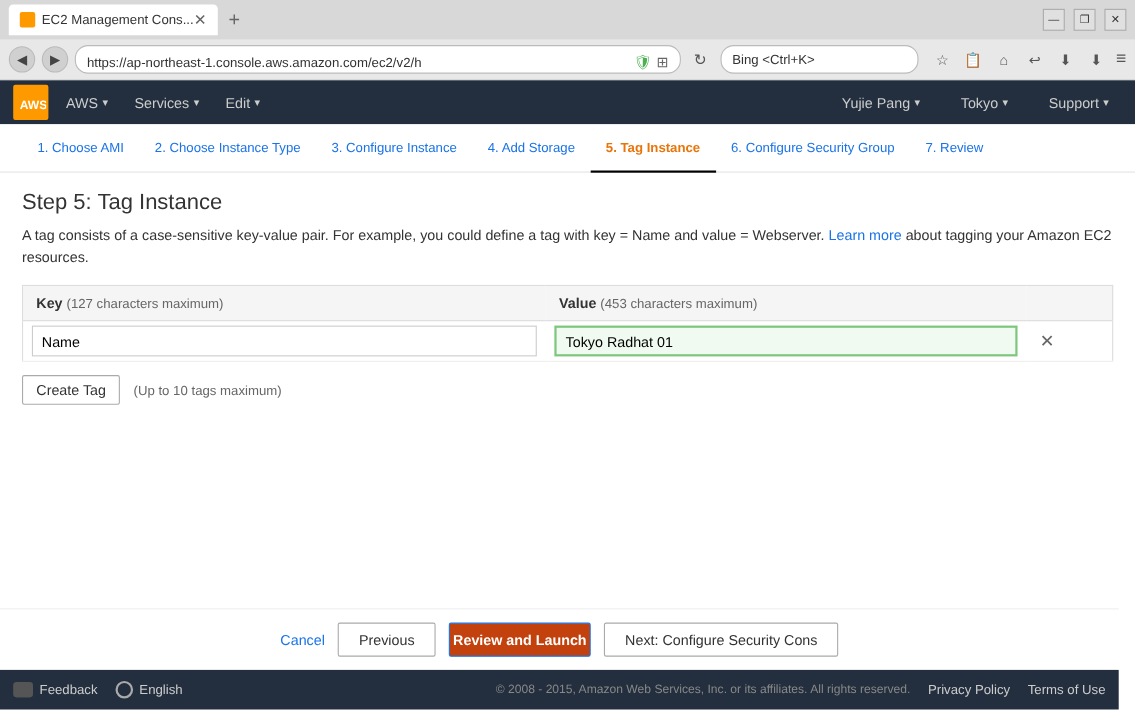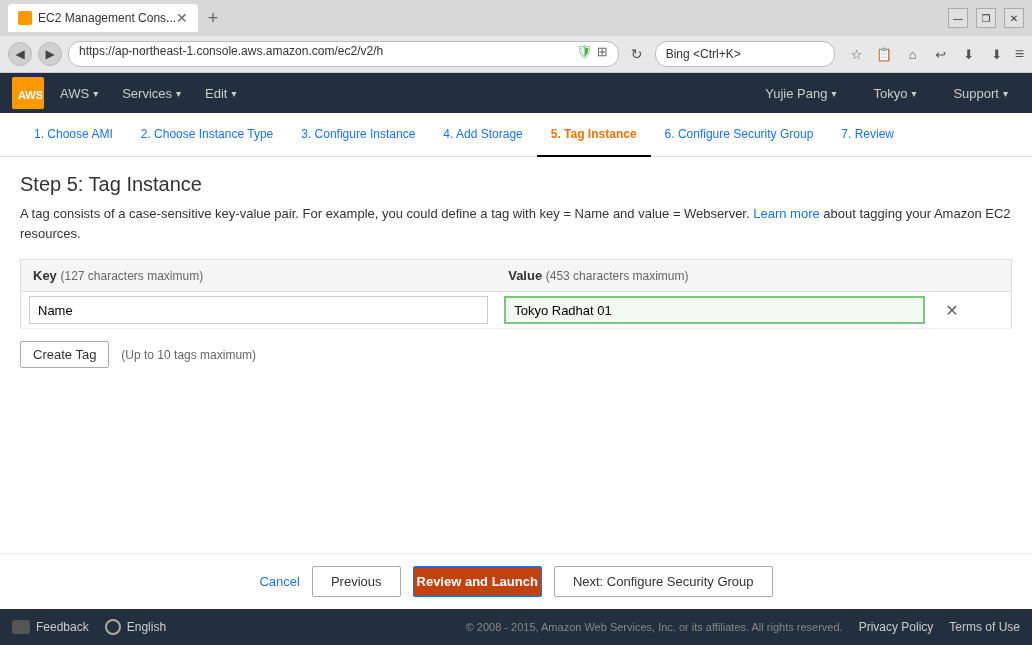--- a/index.html
+++ b/index.html
@@ -61,21 +61,21 @@
     .nav-btn {
       width: 24px; height: 24px;
       background: #d0d0d0;
       border: 1px solid #bbb;
       border-radius: 50%;
       display: flex; align-items: center; justify-content: center;
       cursor: pointer; font-size: 12px; color: #444;
     }
     .address-box {
       display: flex;
-      align-items: flex-start;
+      align-items: flex-end;
       background: #fff;
       border: 1px solid #bbb;
       border-radius: 12px;
       padding: 2px 10px;
       flex: 1;
       font-size: 12px;
       color: #333;
       height: 26px;
     }
     .address-text { flex: 1; }
@@ -254,21 +254,21 @@
     .create-tag-hint {
       font-size: 12px;
       color: #666;
     }
 
     
     .page-footer {
       position: absolute;
       bottom: 0;
       left: 0;
-      right: 0;
+      right: 15px;
     }
     .action-bar {
       display: flex;
       justify-content: center;
       align-items: center;
       gap: 12px;
       padding: 12px 20px;
       background: #fff;
       border-top: 1px solid #eee;
     }
@@ -496,21 +496,21 @@
     <button class="create-tag-btn">Create Tag</button>
     <span class="create-tag-hint">(Up to 10 tags maximum)</span>
   </div>
 </div>
 
 <div class="page-footer">
   <div class="action-bar">
     <a class="cancel-link">Cancel</a>
     <button class="prev-btn">Previous</button>
     <button class="review-btn">Review and Launch</button>
-    <button class="next-btn">Next: Configure Security Group</button>
+    <button class="next-btn">Next: Configure Security Cons</button>
   </div>
   <div class="feedback-bar">
     <div class="feedback-item">
       <span class="bubble-icon"></span>
       <span>Feedback</span>
     </div>
     <div class="feedback-item">
       <span class="globe-icon"></span>
       <span>English</span>
     </div>

